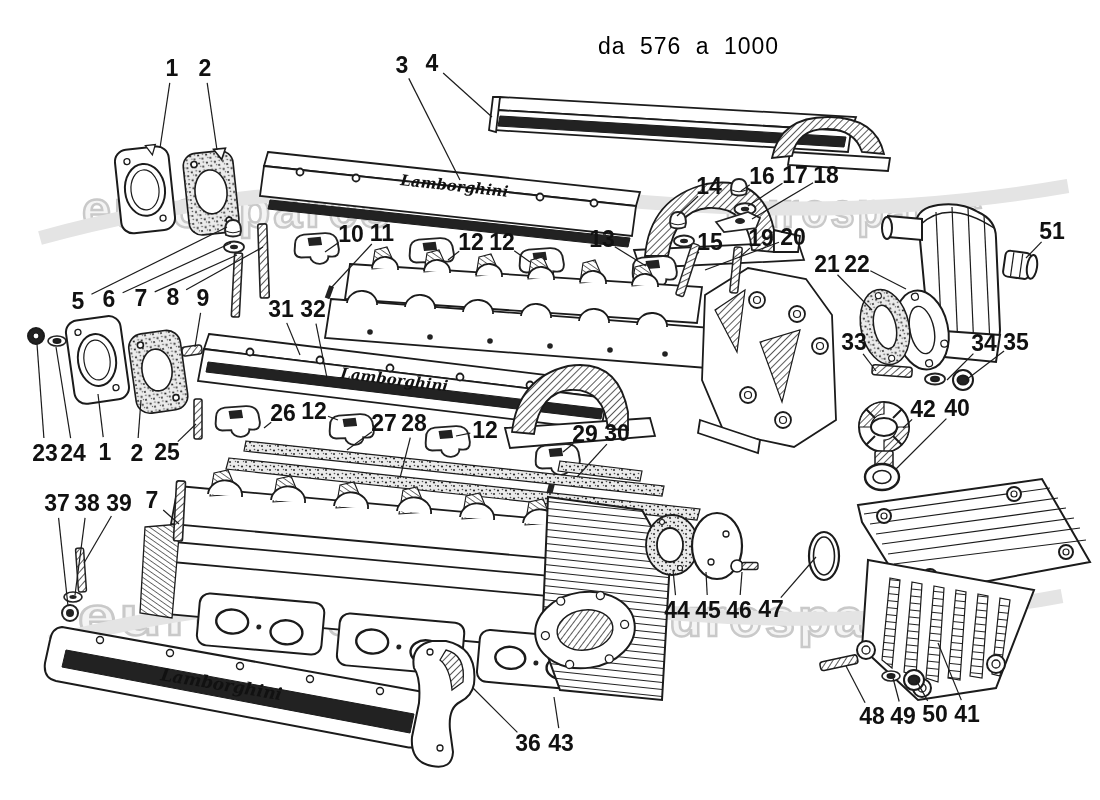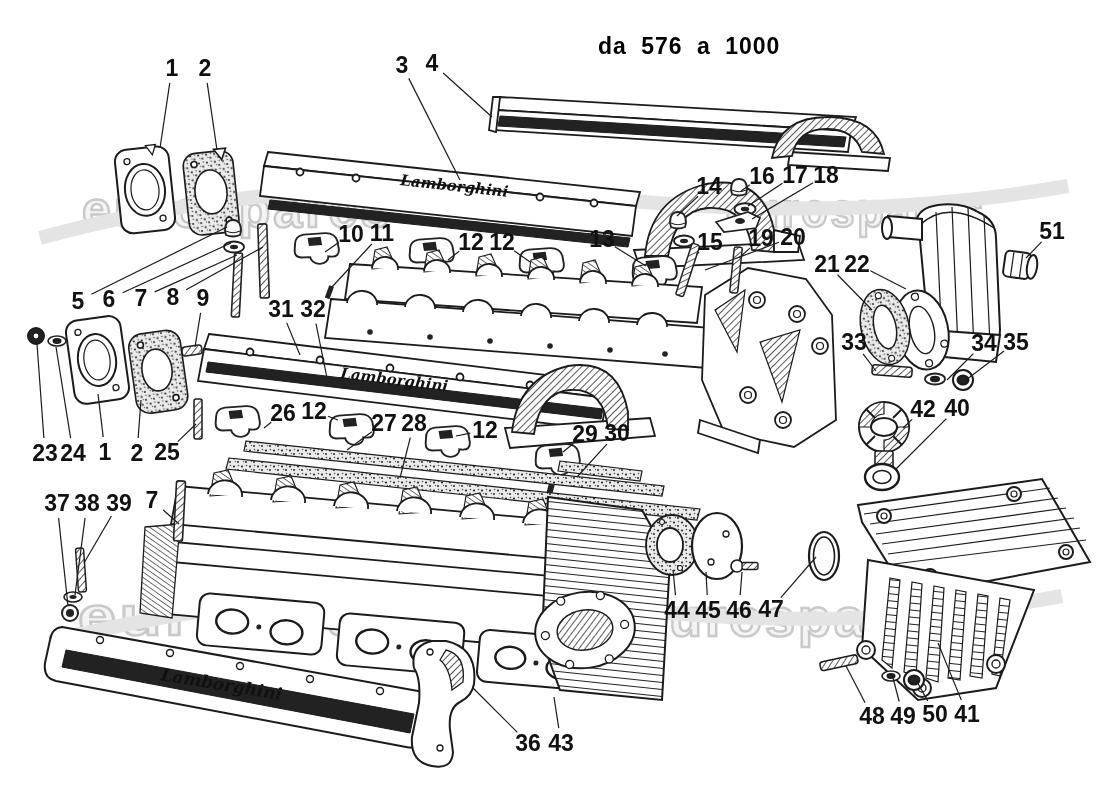--- a/index.html
+++ b/index.html
@@ -2,21 +2,21 @@
 <html><head>
 <meta charset="utf-8">
 <style>
   html,body{margin:0;padding:0;background:#fff;}
   .stage{position:relative;width:1100px;height:800px;background:#fff;overflow:hidden;
          font-family:"Liberation Sans",sans-serif;}
   #watermark-layer{position:absolute;inset:0;z-index:1;}
   .wm{position:absolute;white-space:nowrap;font-weight:700;letter-spacing:3px;
       color:#f4f4f4;-webkit-text-stroke:2.5px #c9c9c9;transform-origin:0 0;line-height:1;}
   #art{position:absolute;left:0;top:0;z-index:2;}
-  .title{position:absolute;left:598px;top:33px;z-index:3;font-weight:700;font-size:23px;
+  .title{position:absolute;left:598px;top:33px;z-index:3;font-weight:400;font-size:23px;
          color:#000;letter-spacing:1px;word-spacing:7px;}
   .plabel{font:700 23px "Liberation Sans",sans-serif;fill:#111;text-anchor:middle;}
   .leader{stroke:#1b1b1b;stroke-width:1.2;}
   .script{font:italic 700 15px "DejaVu Serif",serif;fill:#111;}
   .script-big{font:italic 700 17px "DejaVu Serif",serif;fill:#111;}
 </style>
 </head>
 <body>
 
 <div class="stage">

